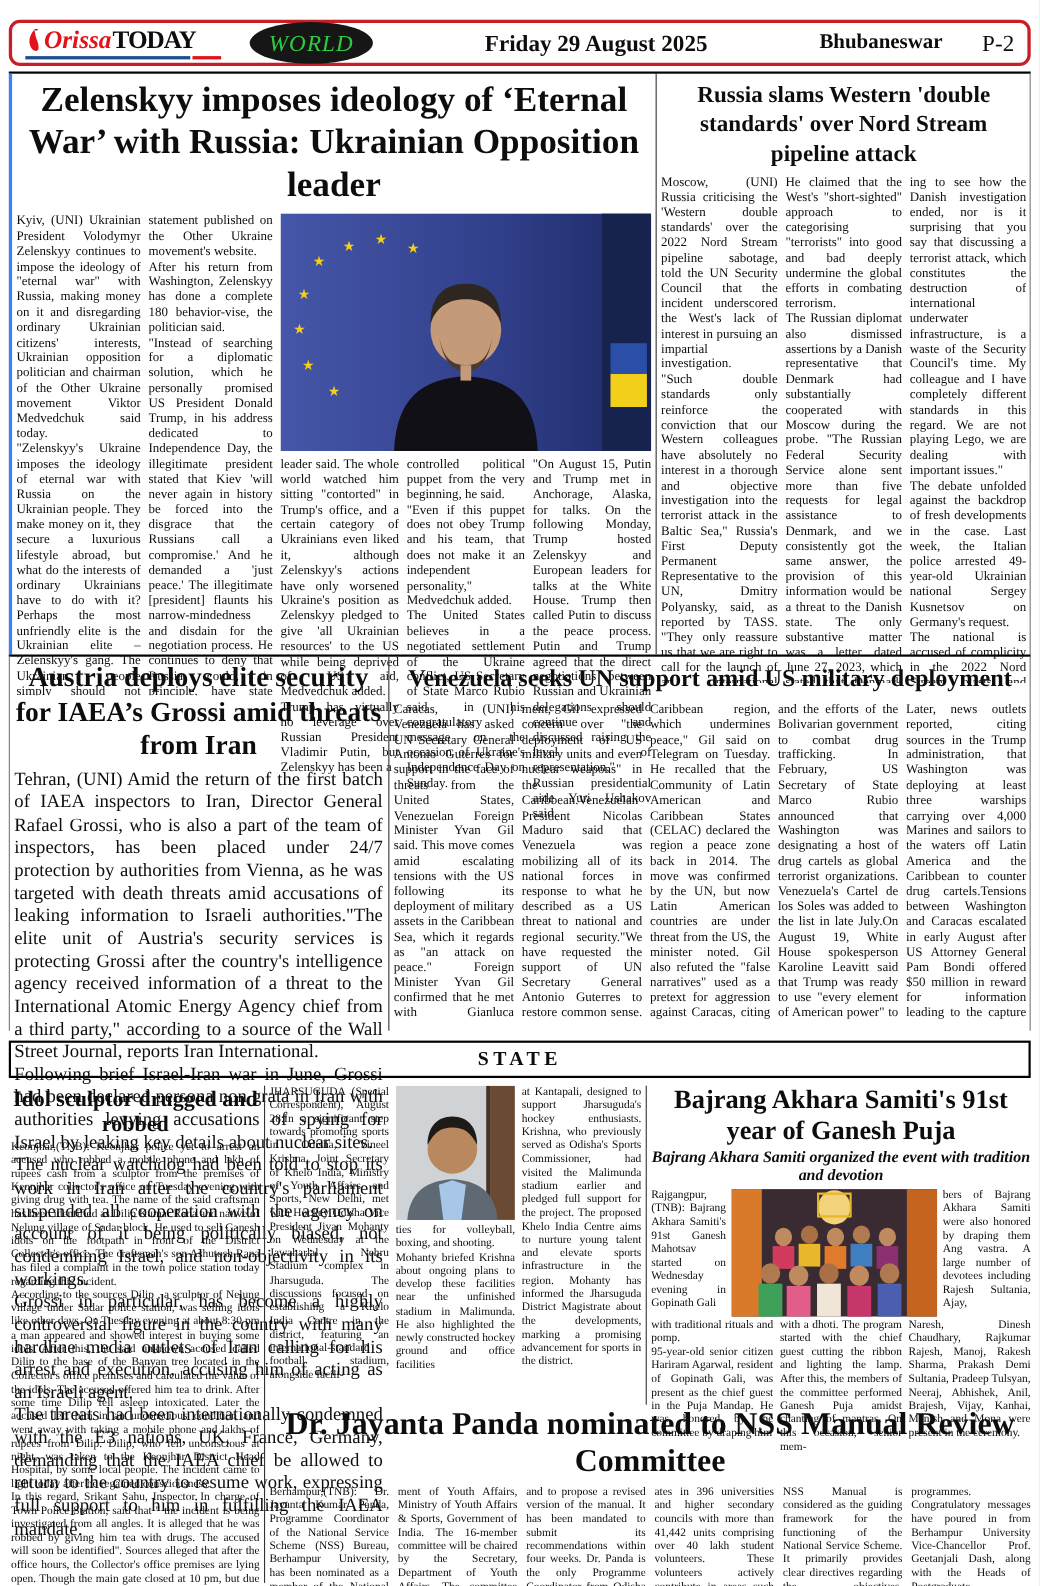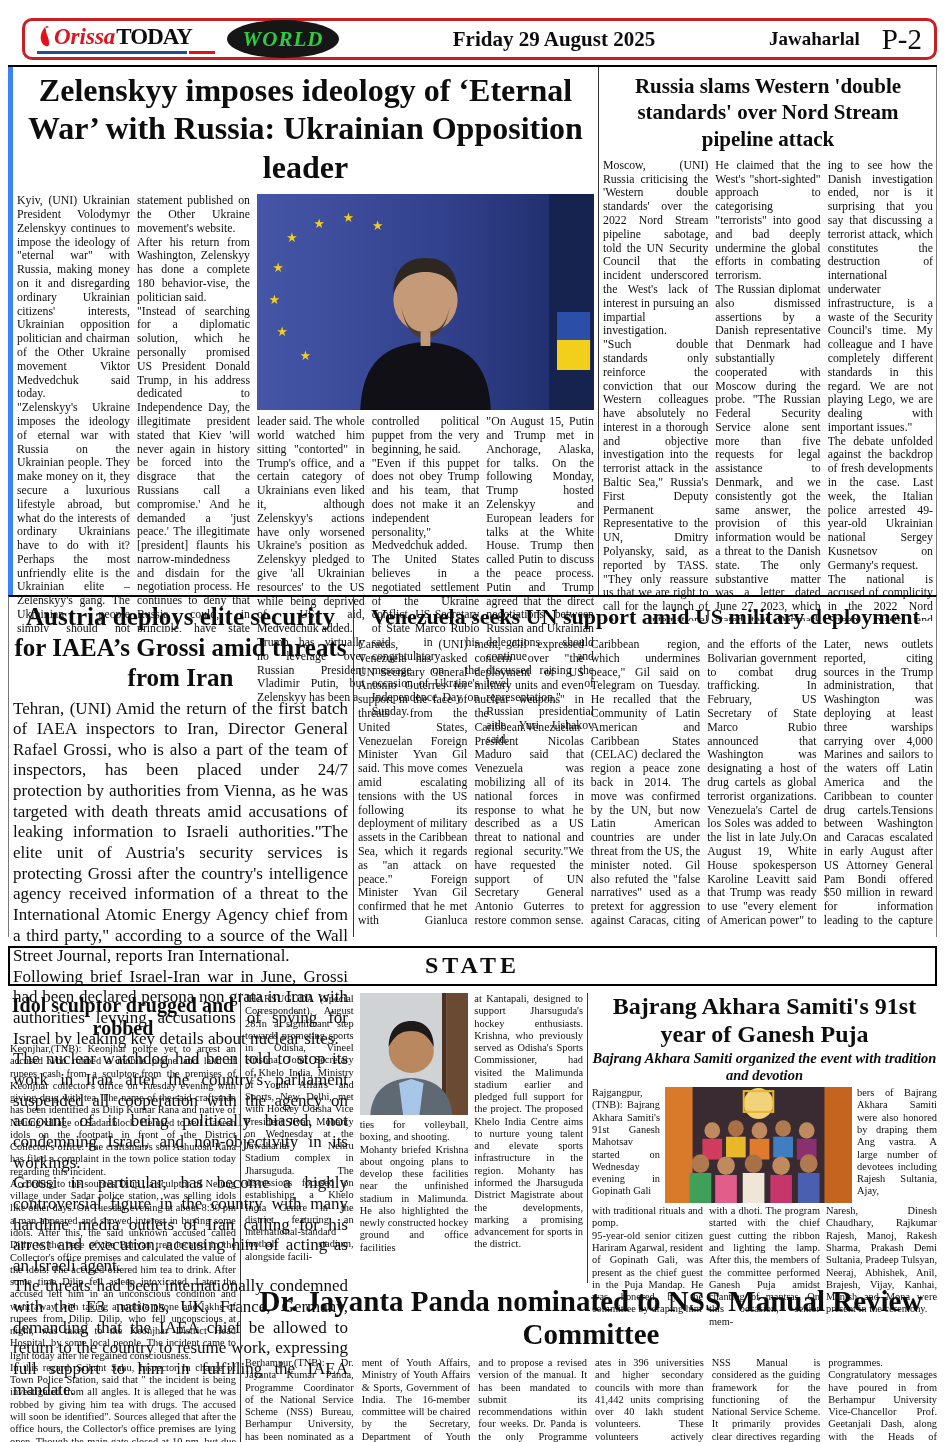--- a/index.html
+++ b/index.html
@@ -5,44 +5,44 @@
   * { margin:0; padding:0; box-sizing:border-box; }
   html,body { background:#e8e8e8; }
   .page {
     width:945px; height:1442px; margin:0 auto; background:#ffffff;
     font-family:"Liberation Serif", serif; color:#0d0d0d;
     padding:6px 8px 0 8px; overflow:hidden; position:relative;
   }
   
   .masthead {
     border:3px solid #c81f25; border-radius:10px; height:42px; margin-top:12px;
-    display:flex; align-items:center; padding:0 12px; background:#fff;margin-left:14px;
+    display:flex; align-items:center; padding:0 12px; gap:14px; background:#fff;
   }
   .logo { display:flex; flex-direction:column; width:190px; }
   .logo-row { display:flex; align-items:baseline; gap:1px; }
   .logo-mark { width:16px; height:24px; align-self:center; }
   .logo-orissa { color:#e3121a; font-style:italic; font-weight:700; font-size:23px; }
   .logo-today { font-family:Liberation Serif, serif; font-weight:700; font-size:23px; letter-spacing:-1px; }
   .logo-bar { height:3px; background:#1f4f8f; width:150px; margin-top:1px; position:relative; }
   .logo-bar::after { content:""; position:absolute; right:-28px; top:0; width:26px; height:3px; background:#e3121a; }
   .world-badge {
     background:#161616; border-radius:50%; width:112px; height:38px;
     display:flex; align-items:center; justify-content:center; flex:none;
   }
-  .world-badge span { color:#2ecc40; font-style:italic; font-weight:700; font-size:21px; letter-spacing:1px; }
+  .world-badge span { color:#2ecc40; font-style:italic; font-weight:400; font-size:21px; letter-spacing:1px; }
   .masthead-date { flex:1; text-align:center; font-weight:700; font-size:21px; }
   .masthead-city { font-weight:700; font-size:19px; margin-right:22px; }
-  .masthead-pageno { font-size:29px; }
+  .masthead-pageno { font-size:21px; }
   .top-rule { border-top:2px solid #000; margin-top:5px; }
   
   .body-text { font-size:11.8px; line-height:1.17; text-align:justify; white-space:pre-line; overflow:hidden; }
   .small-text { font-size:10.4px; line-height:1.18; text-align:justify; white-space:pre-line; overflow:hidden; }
   .vdiv { width:1px; background:#333; flex:none; }
   
-  .section-top { display:flex; height:528px; border-left:5px solid #3b82f6; border-right:1px solid #777; }
+  .section-top { display:flex; height:528px; border-left:3px solid #3b82f6; border-right:1px solid #777; }
   .art-zelenskyy { width:585px; padding:2px 4px 0 4px; }
   .art-zelenskyy h1 { font-size:32px; line-height:1.2; text-align:center; font-weight:700; margin:2px 0 8px; }
   .z-body { display:flex; gap:7px; }
   .zcol { width:113px; flex:none; height:438px; }
   .z-right { flex:1; display:flex; flex-direction:column; }
   .photo-zelenskyy { height:216px; margin-bottom:5px; }
   .photo-zelenskyy svg { display:block; width:100%; height:100%; }
   .z-right-cols { display:flex; gap:7px; flex:1; }
   .z-right-cols .body-text { flex:1; }
   .art-russia { flex:1; padding:2px 3px 0 4px; }
@@ -54,21 +54,21 @@
   .art-austria { width:344px; padding:3px 5px 0 4px; }
   .art-austria h2 { font-size:25px; line-height:1.22; text-align:center; font-weight:700; margin:2px 0 5px; }
   .austria-body { font-size:17px; line-height:1.215; }
   .art-venezuela { flex:1; padding:3px 3px 0 4px; }
   .art-venezuela h2 { font-size:22px; text-align:center; font-weight:700; margin:4px 0 8px; }
   .v-cols { display:flex; gap:7px; }
   .v-cols .body-text { flex:1; height:290px; }
   
   .state-banner {
     border:2px solid #000; margin:9px 0 7px; text-align:center;
-    font-size:24px; font-weight:700; letter-spacing:4px; padding:4px 0 5px;
+    font-size:18px; font-weight:700; letter-spacing:4px; padding:4px 0 5px;
   }
   
   .section-bottom { display:flex; height:452px; }
   .art-idol { width:232px; flex:none; padding:0 4px 0 2px; }
   .art-idol h3 { font-size:20px; text-align:center; font-weight:700; margin:1px 0 3px; }
   .idol-body { height:418px; }
   .bottom-right { flex:1; display:flex; flex-direction:column; padding-left:4px; }
   .bottom-top { display:flex; height:290px; }
   .art-jharsuguda { width:342px; flex:none; padding-right:4px; }
   .art-jharsuguda h3 { font-size:20px; line-height:1.2; text-align:center; font-weight:700; margin:0 0 4px; }
@@ -107,21 +107,21 @@
         </span>
         <span class="logo-orissa">Orissa</span>
         <span class="logo-today">TODAY</span>
       </div>
       <div class="logo-bar"></div>
     </div>
     <div class="world-badge">
       <span>WORLD</span>
     </div>
     <div class="masthead-date">Friday 29 August 2025</div>
-    <div class="masthead-city">Jawaharlal</div>
+    <div class="masthead-city">Bhubaneswar</div>
     <div class="masthead-pageno">P-2</div>
   </div>
   <div class="top-rule"></div>
 
   <div class="section-top">
     <div class="art-zelenskyy">
       <h1>Zelenskyy imposes ideology of ‘Eternal War’ with Russia: Ukrainian Opposition leader</h1>
       <div class="z-body">
         <div class="body-text zcol">Kyiv,  (UNI) Ukrainian President Volodymyr Zelenskyy continues to impose the ideology of "eternal war" with Russia, making money on it and disregarding ordinary Ukrainian citizens' interests, Ukrainian opposition politician and chairman of the Other Ukraine movement Viktor Medvedchuk said today.
 "Zelenskyy's Ukraine imposes the ideology of eternal war with Russia on the Ukrainian people. They make money on it, they secure a luxurious lifestyle abroad, but what do the interests of ordinary Ukrainians have to do with it? Perhaps the most unfriendly elite is the Ukrainian elite – Zelenskyy's gang. The Ukrainian people simply should not defend it; let it defend itself, and then its belligerence and unfriendliness will sharply vanish into thin air," Medvedchuk said in a</div>

